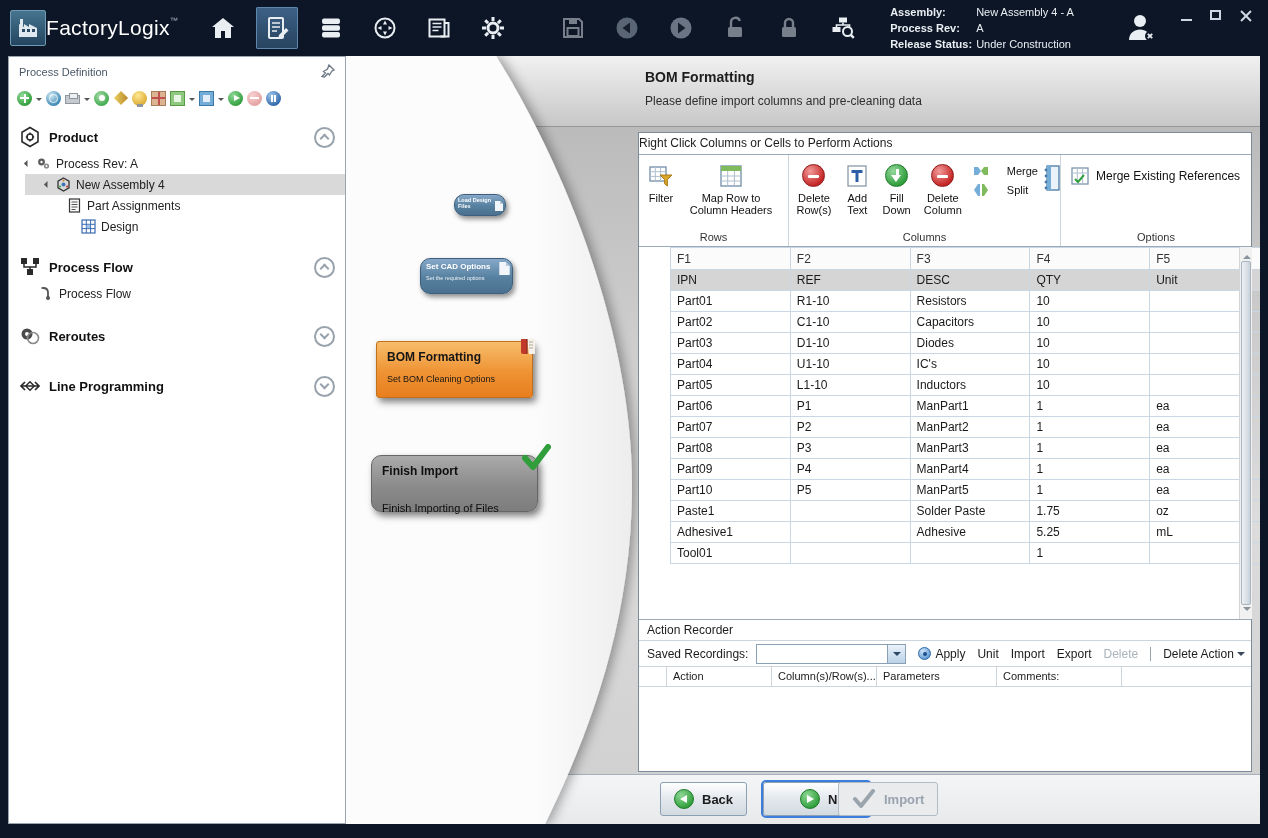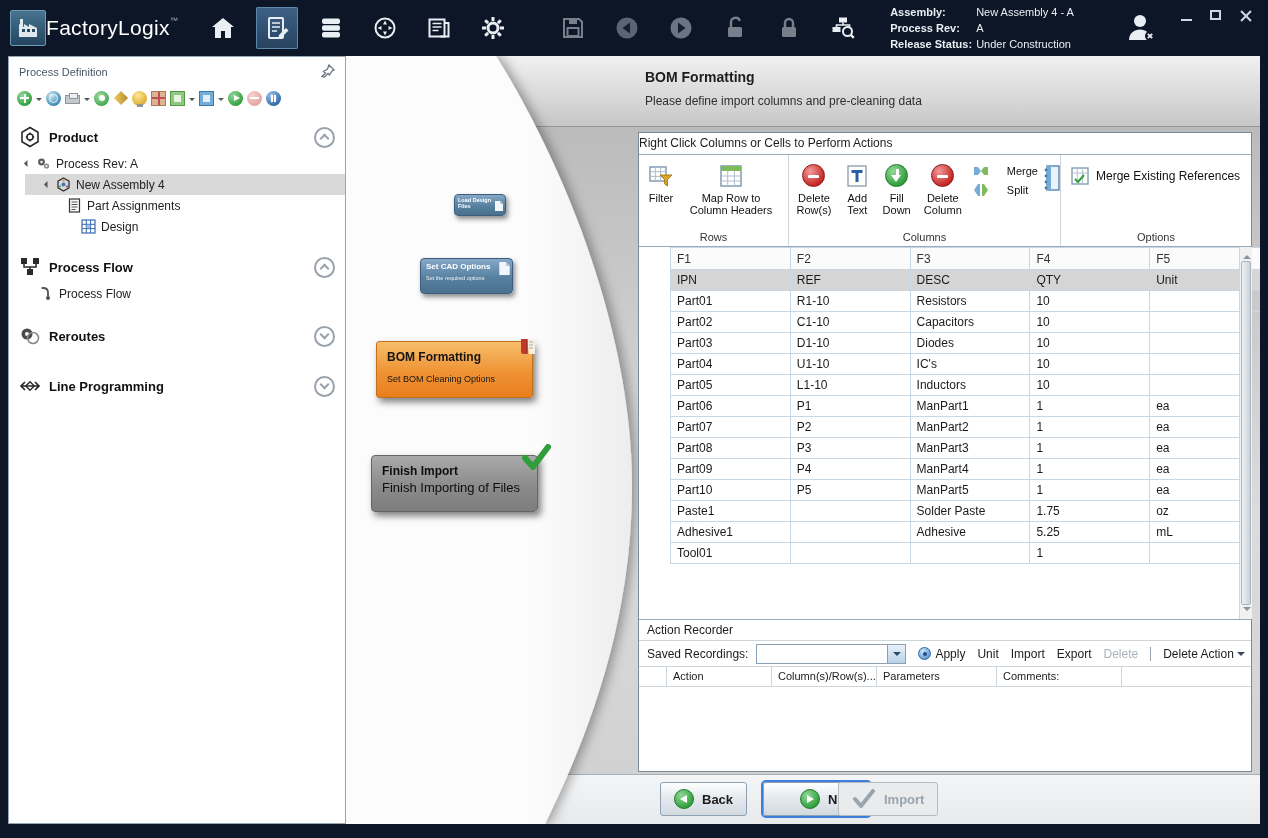--- a/index.html
+++ b/index.html
@@ -74,33 +74,33 @@
 
   
   .content { position:absolute; left:346px; top:56px; right:8px; bottom:14px; background:linear-gradient(180deg,#b5b5b5,#dcdcdc 60%,#cfcfcf); overflow:hidden; }
   .band { position:absolute; top:0; left:0; right:0; height:71px; background:linear-gradient(#f1f1f1,#c7c7c7); border-bottom:1px solid #979797; z-index:1; }
   .band-title { position:absolute; left:299px; top:13px; font-size:14px; font-weight:bold; color:#1d1d1d; z-index:3; }
   .band-sub { position:absolute; left:299px; top:38px; font-size:12px; color:#2e2e2e; z-index:3; }
   .curve { position:absolute; left:0; top:0; z-index:2; }
   .footerbar { position:absolute; left:160px; right:0; top:718px; bottom:0; background:linear-gradient(#f4f5f6,#e7e9eb); border-top:1px solid #a6b0ba; z-index:1; }
 
   
-  .card { position:absolute; z-index:4; border-radius:4px; }
+  .card { position:absolute; z-index:4; border-radius:10px; }
   .card-blue { background:linear-gradient(#87a8c9,#56809f 55%,#4a718f); border:1px solid #3d5f7d; color:#fff; box-shadow:2px 3px 5px rgba(0,0,0,.45); }
   .card0 { left:108px; top:138px; width:52px; height:22px; padding:2px 3px; }
   .card0 .ct { font-size:5.5px; font-weight:bold; }
   .card1 { left:74px; top:202px; width:93px; height:36px; padding:3px 5px; }
   .card1 .ct { font-size:8px; font-weight:bold; }
   .card1 .cs { font-size:5.5px; margin-top:4px; color:#eef3f8; }
   .card-orange { left:30px; top:285px; width:157px; height:57px; padding:8px 10px; background:linear-gradient(#f7bd6b,#ef9334 55%,#e87e1e); border:1px solid #c2711b; box-shadow:3px 4px 7px rgba(0,0,0,.5); border-radius:3px; color:#161616; }
   .card-orange .ct { font-size:12px; font-weight:bold; }
   .card-orange .cs { font-size:9px; margin-top:10px; }
   .card-gray { left:25px; top:399px; width:167px; height:57px; padding:8px 10px; background:linear-gradient(#aaaaaa,#8b8b8b 55%,#7d7d7d); border:1px solid #666; box-shadow:3px 4px 7px rgba(0,0,0,.5); color:#0e0e0e; }
   .card-gray .ct { font-size:12px; font-weight:bold; }
-  .card-gray .cs { font-size:13px; margin-top:2px; }
+  .card-gray .cs { font-size:11px; margin-top:24px; }
   .corner-icon { position:absolute; top:-5px; right:-6px; }
   .page-mini { position:absolute; top:2px; right:2px; }
 
   
   .panel { position:absolute; left:292px; top:76px; width:614px; height:640px; background:#fff; border:1px solid #7c8b99; z-index:3; }
   .hint { height:22px; line-height:21px; font-size:12px; color:#1c1c1c; border-bottom:1px solid #9aaabb; }
   .ptoolbar { height:92px; display:flex; border-bottom:1px solid #9aaabb; }
   .tgroup { position:relative; height:100%; border-right:1px solid #ccd4dc; display:flex; align-items:flex-start; }
   .tgroup:last-child { border-right:none; }
   .glabel { position:absolute; bottom:3px; left:0; right:0; text-align:center; font-size:11px; color:#333; }

